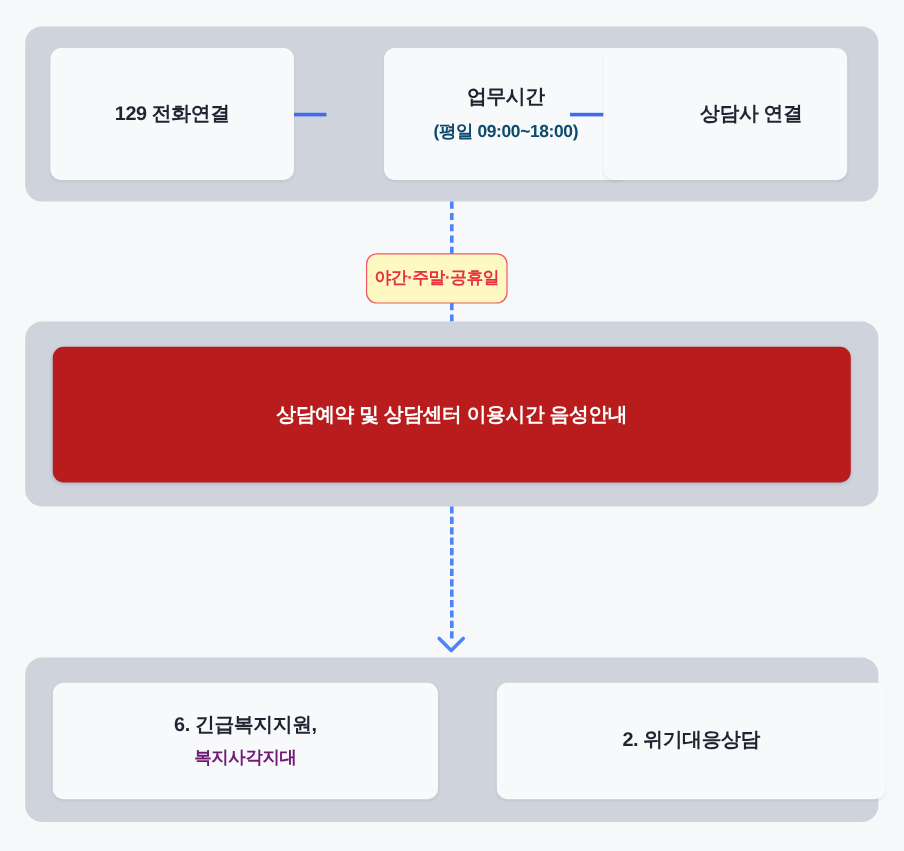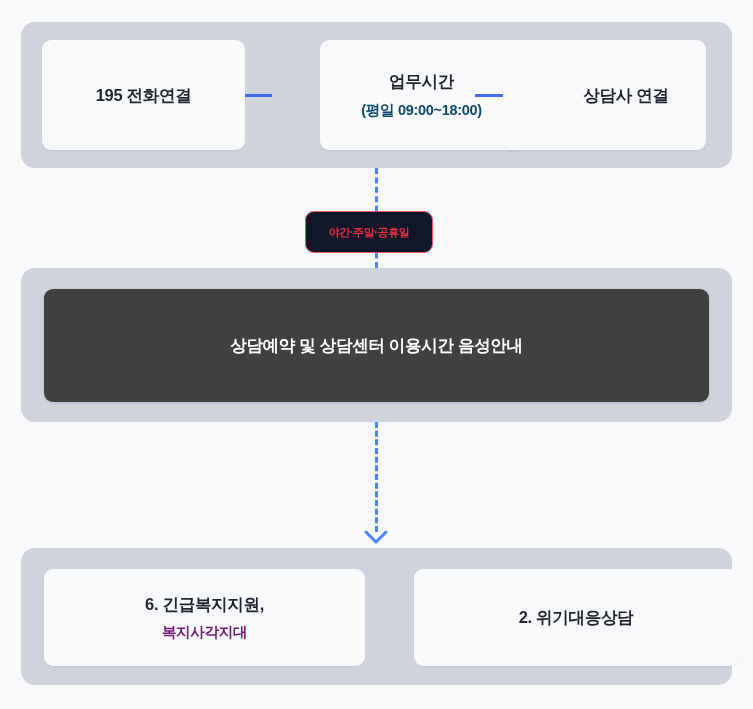--- a/index.html
+++ b/index.html
@@ -91,43 +91,43 @@
     top: 528px;
     width: 32px;
     height: 18px;
   }
 
   
   .badge {
     position: absolute;
     left: 305px;
     top: 211px;
-    width: 128px;
+    width: 118px;
     height: 42px;
-    background: #0f172a;
+    background: #fef9c3;
     border: 1.6px solid #ef5563;
     border-radius: 9px;
     box-sizing: border-box;
     display: flex;
     align-items: center;
     justify-content: center;
-    font-size: 11px;
+    font-size: 14px;
     font-weight: bold;
     color: #e8303f;
     letter-spacing: -0.4px;
   }
 
   
   .blue-bar {
     position: absolute;
     left: 44px;
     top: 289px;
     width: 665px;
     height: 113px;
-    background: #404040;
+    background: #b91c1c;
     border-radius: 9px;
     display: flex;
     align-items: center;
     justify-content: center;
     color: #ffffff;
     font-size: 16.5px;
     font-weight: bold;
     letter-spacing: -0.3px;
     box-shadow: 0 1px 3px rgba(40,60,110,0.18);
   }
@@ -138,21 +138,21 @@
   .card-emergency .line2, .card-crisis .line2 { margin-top: 8px; }
 </style>
 </head>
 <body>
 
 <div class="flow">
 
   <div class="panel panel-top"></div>
 
   <div class="card card-129">
-    <div class="line1">195 전화연결</div>
+    <div class="line1">129 전화연결</div>
   </div>
 
   <div class="hconn hconn-left"></div>
 
   <div class="card card-hours">
     <div class="line1">업무시간</div>
     <div class="line2 accent-blue">(평일 09:00~18:00)</div>
   </div>
 
   <div class="hconn hconn-right"></div>

